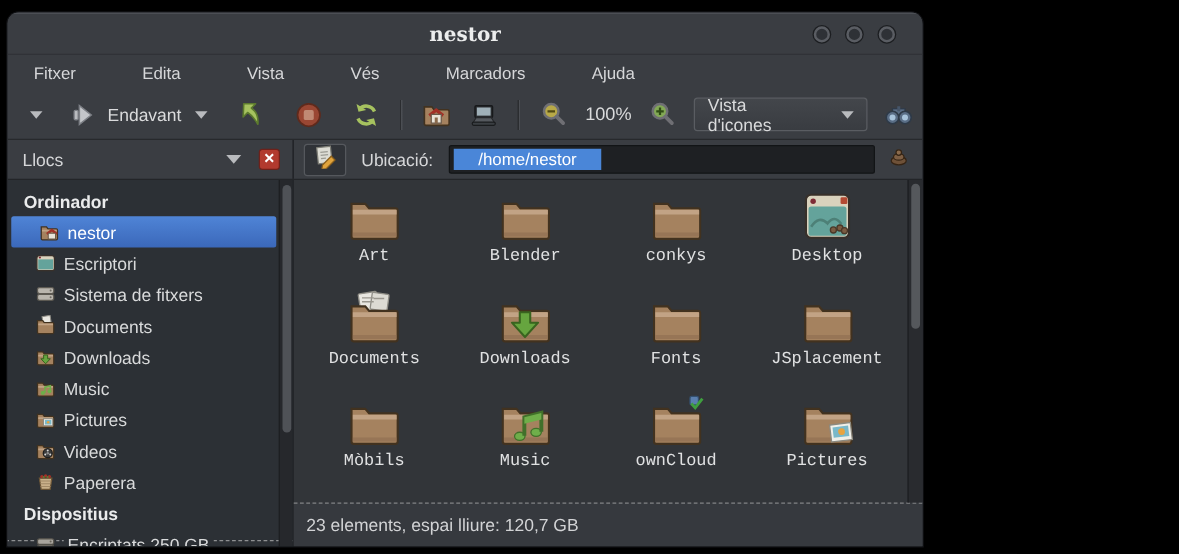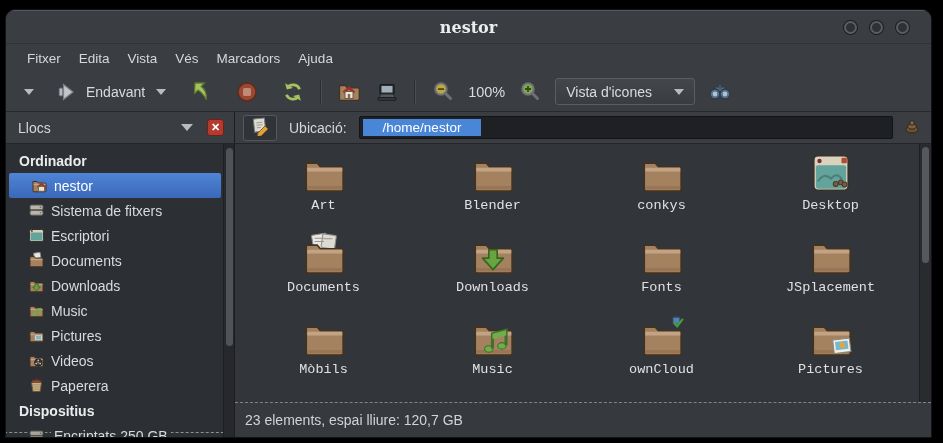--- a/index.html
+++ b/index.html
@@ -1,35 +1,35 @@
 <!DOCTYPE html>
 <html><head>
 <meta charset="utf-8">
 <style>
   * { margin:0; padding:0; box-sizing:border-box; }
   html,body { width:943px; height:443px; background:#000; overflow:hidden;
               font-family:"Liberation Sans", sans-serif; }
-  .window { position:absolute; left:6px; top:10px; width:925px; height:427px;
+  .window { position:absolute; left:6px; top:10px; width:732px; height:427px;
             background:#3a3d42; border-radius:9px 9px 0 0; overflow:hidden;
             box-shadow:0 0 0 1px #121316; display:flex; flex-direction:column; }
 
   
   .titlebar { height:34px; flex:0 0 34px; display:flex; align-items:center;
               border-top:1px solid #53565c; border-bottom:1px solid #303237;
               position:relative; background:#3a3d42; }
   .title { position:absolute; left:0; right:0; text-align:center;
            font-family:"DejaVu Serif", serif; font-weight:bold; font-size:16px;
            color:#eceded; }
   .winbtns { margin-left:auto; margin-right:22px; display:flex; gap:13px; z-index:2; }
   .winbtn { width:13px; height:13px; border-radius:50%; background:#2e3136;
             border:2px solid #5a5d63; box-shadow:0 0 0 1px #1c1e21; }
 
   
   .menubar { height:28px; flex:0 0 28px; display:flex; align-items:center;
-             padding-left:12px; background:#3a3d42; }
+             padding-left:12px; background:#3a3d42;gap:35px; }
   .menu-item { padding:3px 9px; font-size:13.5px; color:#d6d7d9; cursor:default; }
 
   
   .toolbar { height:40px; flex:0 0 40px; display:flex; align-items:center;
              padding-left:14px; background:#3a3d42; border-bottom:1px solid #27292c; }
   .tbtn { display:flex; align-items:center; gap:7px; padding:4px 7px; border-radius:3px; }
   .tbtn svg { display:block; }
   .tlabel { font-size:14px; color:#dadbdc; }
   .dd { width:0; height:0; border-left:5px solid transparent; border-right:5px solid transparent;
         border-top:6px solid #b9bbbe; margin-left:4px; }
@@ -273,40 +273,40 @@
                 <path d="M6.5 10.2 l4 -3.2 4 3.2" stroke="#a33026" stroke-width="2" fill="none"></path>
                 <rect x="7.6" y="9.6" width="5.8" height="4.6" fill="#e9e4d8" stroke="#6b5a4a" stroke-width="0.8"></rect>
               </svg>
             </span>
             <span class="side-label">nestor</span>
           </div>
 
           <div class="side-row item">
             <span class="side-icon">
               <svg viewBox="0 0 17 17">
+                <rect x="1.5" y="2.5" width="14" height="12" rx="1.8" fill="#d9d2bd" stroke="#38302a"></rect>
+                <rect x="2.6" y="5.5" width="11.8" height="8" fill="#64a39b"></rect>
+                <circle cx="3.9" cy="4" r="0.9" fill="#7e2b36"></circle>
+              </svg>
+            </span>
+            <span class="side-label">Escriptori</span>
+          </div>
+
+          <div class="side-row item">
+            <span class="side-icon">
+              <svg viewBox="0 0 17 17">
                 <g fill="#b9b5ad" stroke="#5c5952">
                   <rect x="2" y="3" width="13" height="4.8" rx="1.6"></rect>
                   <rect x="2" y="8.4" width="13" height="4.8" rx="1.6"></rect>
                 </g>
                 <circle cx="12.5" cy="5.4" r="0.8" fill="#6e6a62"></circle>
                 <circle cx="12.5" cy="10.8" r="0.8" fill="#6e6a62"></circle>
               </svg>
             </span>
             <span class="side-label">Sistema de fitxers</span>
-          </div>
-
-          <div class="side-row item">
-            <span class="side-icon">
-              <svg viewBox="0 0 17 17">
-                <rect x="1.5" y="2.5" width="14" height="12" rx="1.8" fill="#d9d2bd" stroke="#38302a"></rect>
-                <rect x="2.6" y="5.5" width="11.8" height="8" fill="#64a39b"></rect>
-                <circle cx="3.9" cy="4" r="0.9" fill="#7e2b36"></circle>
-              </svg>
-            </span>
-            <span class="side-label">Escriptori</span>
           </div>
 
           <div class="side-row item">
             <span class="side-icon">
               <svg viewBox="0 0 17 17">
                 <rect x="6" y="0.8" width="6.5" height="5.5" fill="#e9e7e1" stroke="#8f8d86" stroke-width="0.8" transform="rotate(-9 9 3.5)"></rect>
   <path d="M2 4.5 h4.2 l1.2 1.6 H14 a1 1 0 0 1 1 1 V13.8 a1 1 0 0 1 -1 1 H3 a1 1 0 0 1 -1 -1 z" fill="#a5825f" stroke="#42321f"></path>
   <path d="M2.6 6.8 H14.4 v1.4 H2.6 z" fill="#c2a385"></path>
               </svg>
             </span>

